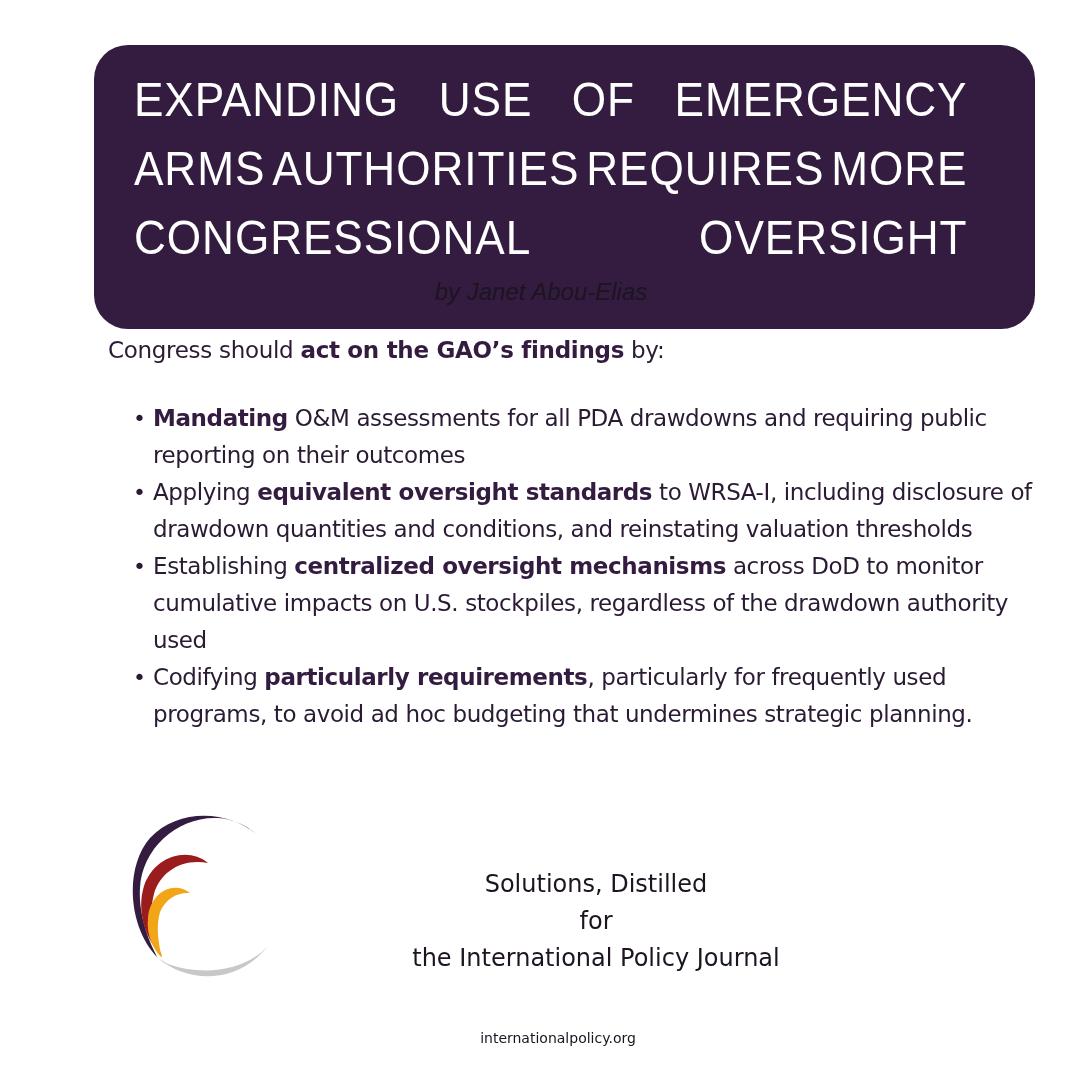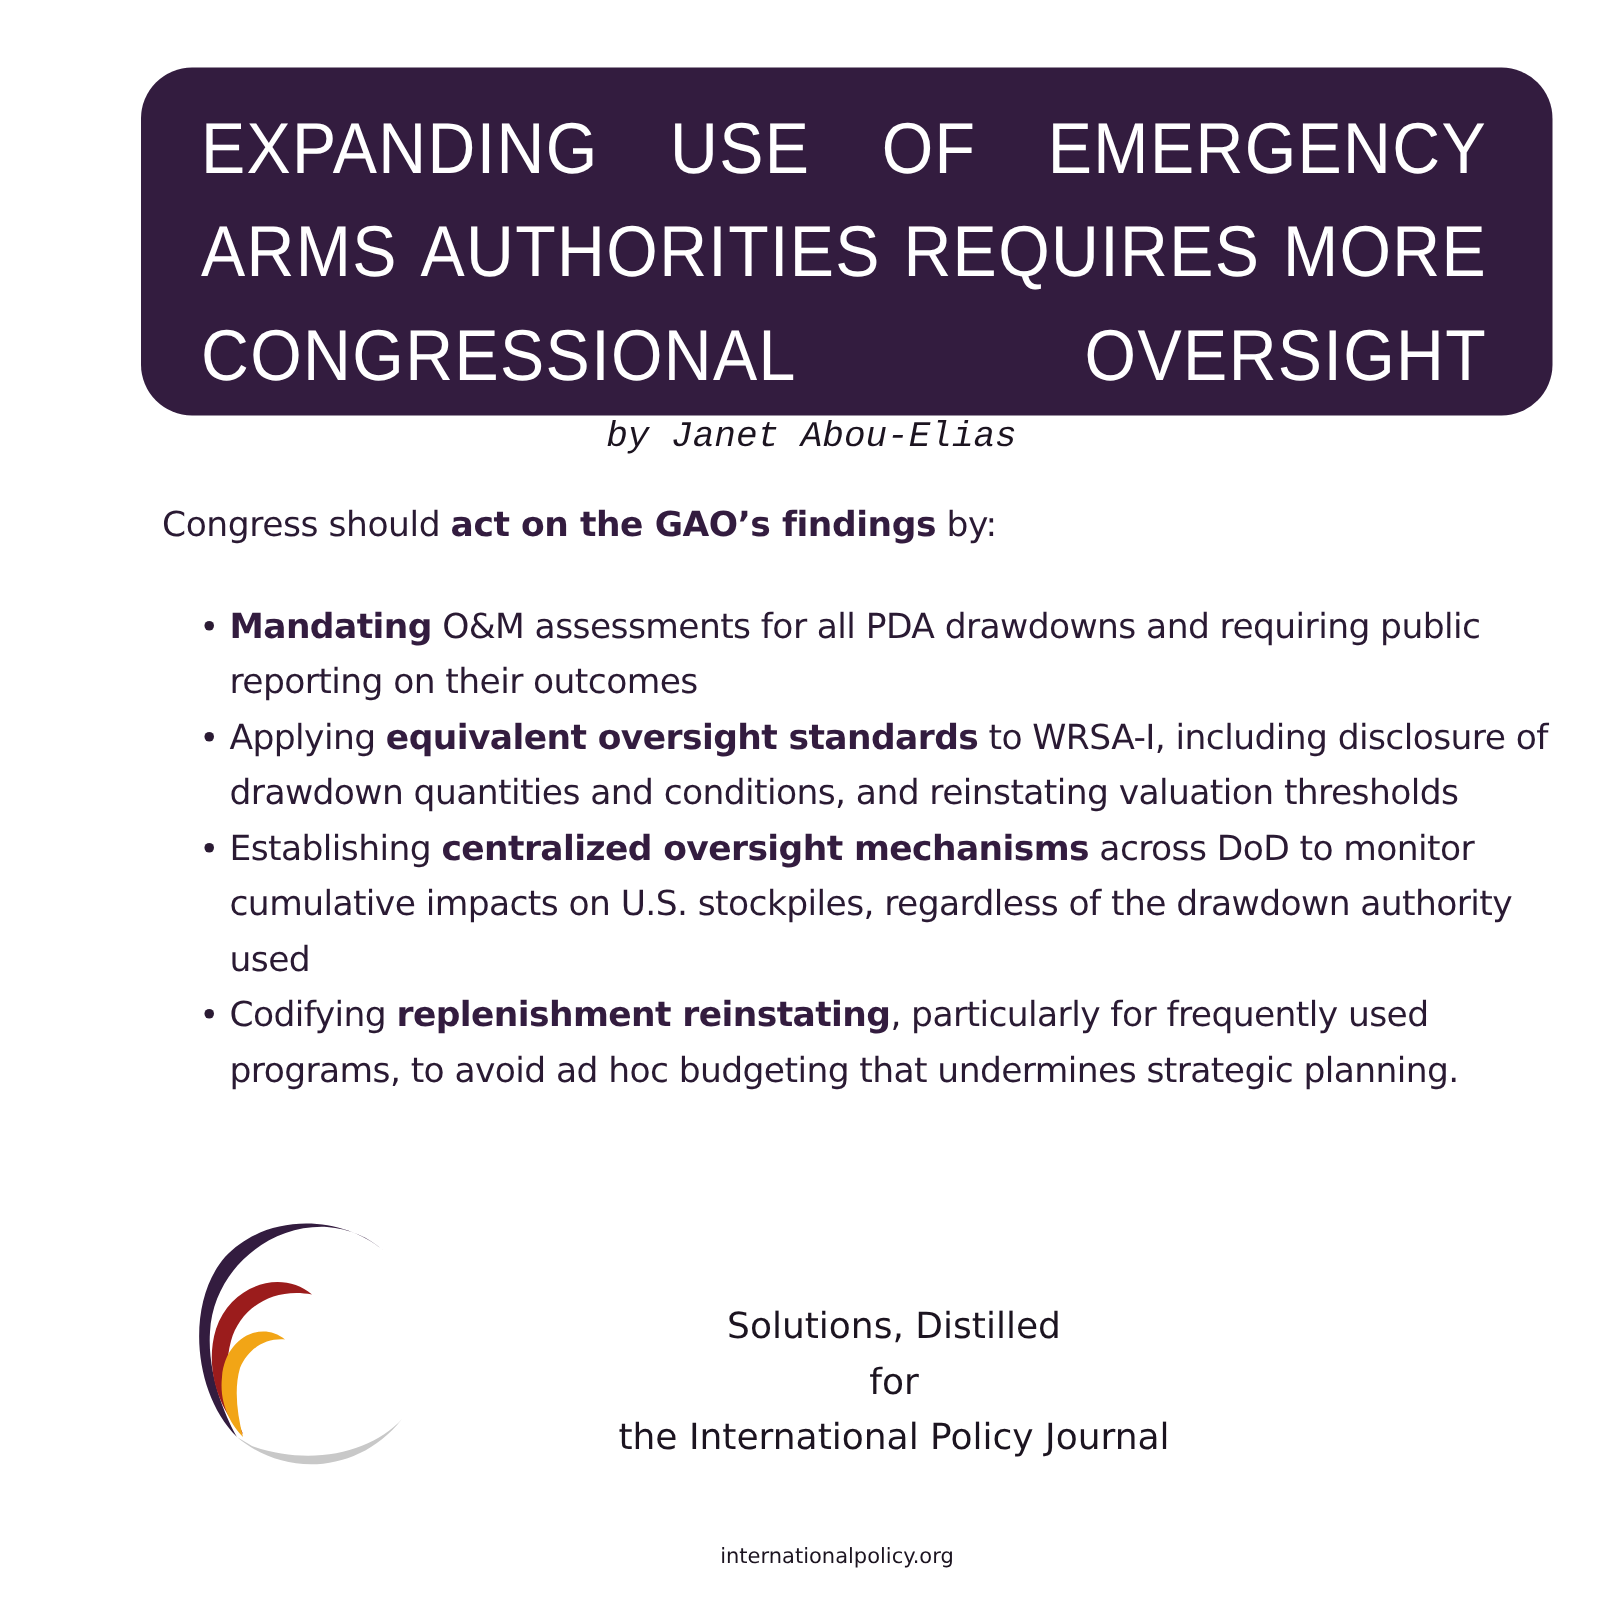--- a/index.html
+++ b/index.html
@@ -1,33 +1,33 @@
 <!DOCTYPE html>
 <html><head>
   <meta charset="utf-8">
   <style>
     html, body { margin: 0; padding: 0; }
     body {
       width: 1080px; height: 1080px; background: #ffffff; position: relative; overflow: hidden;
       font-family: "DejaVu Sans", sans-serif; color: #2a1a33;
     }
     .title-box {
-      position: absolute; left: 94px; top: 45px; width: 941px; height: 232px;
+      position: absolute; left: 94px; top: 45px; width: 941px; height: 284px;
       background: #331c3f; border-radius: 34px; box-sizing: border-box;
-      padding: 20px 42px 0 40px;
+      padding: 20px 66px 0 40px;
     }
     .title-line {
       color: #ffffff; font-family: "Liberation Sans", sans-serif; font-weight: normal;
       font-size: 48px; line-height: 69px; height: 69px;
       display: flex; justify-content: space-between; letter-spacing: 1px;
       transform: scaleX(0.92); transform-origin: left center; width: 108.5%;
     }
     .byline {
       position: absolute; top: 278px; left: 0; width: 1080px; text-align: center;
-      font-family: Liberation Mono, monospace; font-style: italic; font-size: 24px;
+      font-family: Liberation Sans, sans-serif; font-style: italic; font-size: 24px;
       color: #1c1420; transform: translateX(1px);
     }
     .intro {
       position: absolute; top: 337px; left: 108px;
       font-size: 23px; color: #2a1a33; font-family: "DejaVu Sans", sans-serif;
       letter-spacing: -0.3px;
     }
     .intro b { color: #331c3f; font-weight: bold; }
     ul.recs {
       position: absolute; top: 400px; left: 130px; width: 880px; margin: 0; padding: 0 0 0 23px;
@@ -74,21 +74,21 @@
 </div>
 
 <div class="byline">by Janet Abou-Elias</div>
 
 <div class="intro"><span>Congress should </span><b>act on the GAO’s findings</b><span> by:</span></div>
 
 <ul class="recs">
   <li><span class="bullet">•</span><span></span><b>Mandating</b><span> O&amp;M assessments for all PDA drawdowns and requiring public reporting on their outcomes</span></li>
   <li><span class="bullet">•</span><span>Applying </span><b>equivalent oversight standards</b><span> to WRSA-I, including disclosure of drawdown quantities and conditions, and reinstating valuation thresholds</span></li>
   <li><span class="bullet">•</span><span>Establishing </span><b>centralized oversight mechanisms</b><span> across DoD to monitor cumulative impacts on U.S. stockpiles, regardless of the drawdown authority used</span></li>
-  <li><span class="bullet">•</span><span>Codifying </span><b>replenishment reinstating</b><span>, particularly for frequently used programs, to avoid ad hoc budgeting that undermines strategic planning.</span></li>
+  <li><span class="bullet">•</span><span>Codifying </span><b>particularly requirements</b><span>, particularly for frequently used programs, to avoid ad hoc budgeting that undermines strategic planning.</span></li>
 </ul>
 
 <div class="logo">
   <svg width="160" height="172" viewBox="0 0 160 172">
 
     <path d="M128 26 C 100 2, 50 0, 22 30 C -4 60, 0 120, 30 150 C 24 140, 10 110, 12 80 C 14 40, 50 8, 90 10 C 105 11, 118 17, 128 26 Z" fill="#331c3f"></path>
 
     <path d="M80 55 C 60 38, 26 48, 16 78 C 8 104, 18 132, 34 148 C 26 130, 20 108, 26 86 C 32 64, 54 50, 80 55 Z" fill="#9b1c1c"></path>
 
     <path d="M62 85 C 46 72, 22 84, 20 110 C 18 128, 26 142, 34 150 C 30 134, 28 118, 32 104 C 38 90, 50 84, 62 85 Z" fill="#f2a516"></path>

